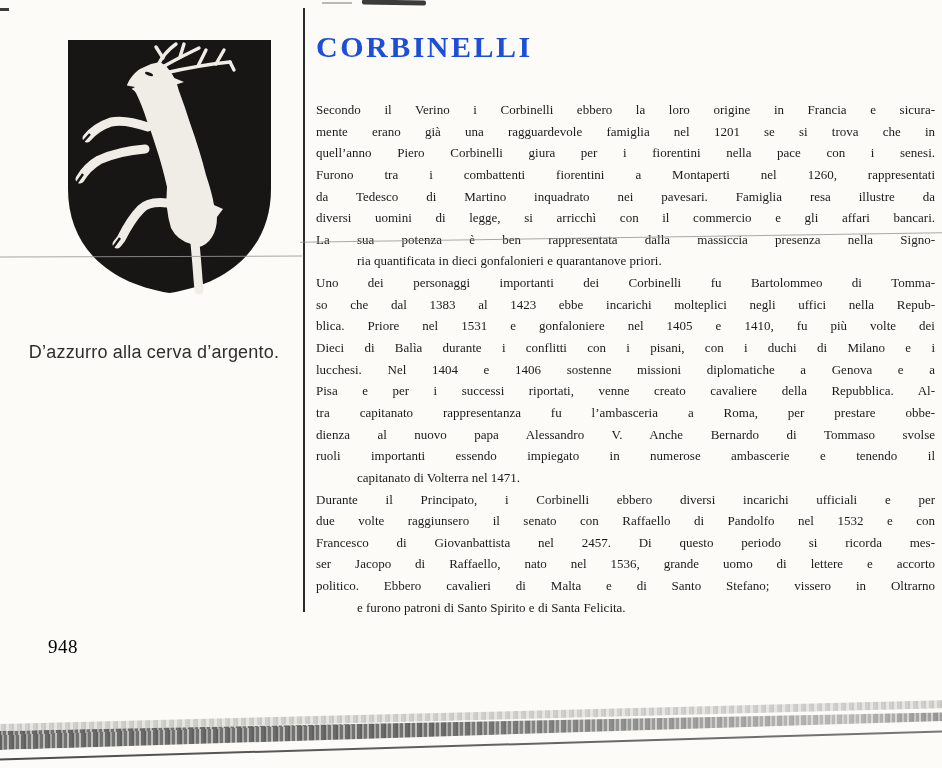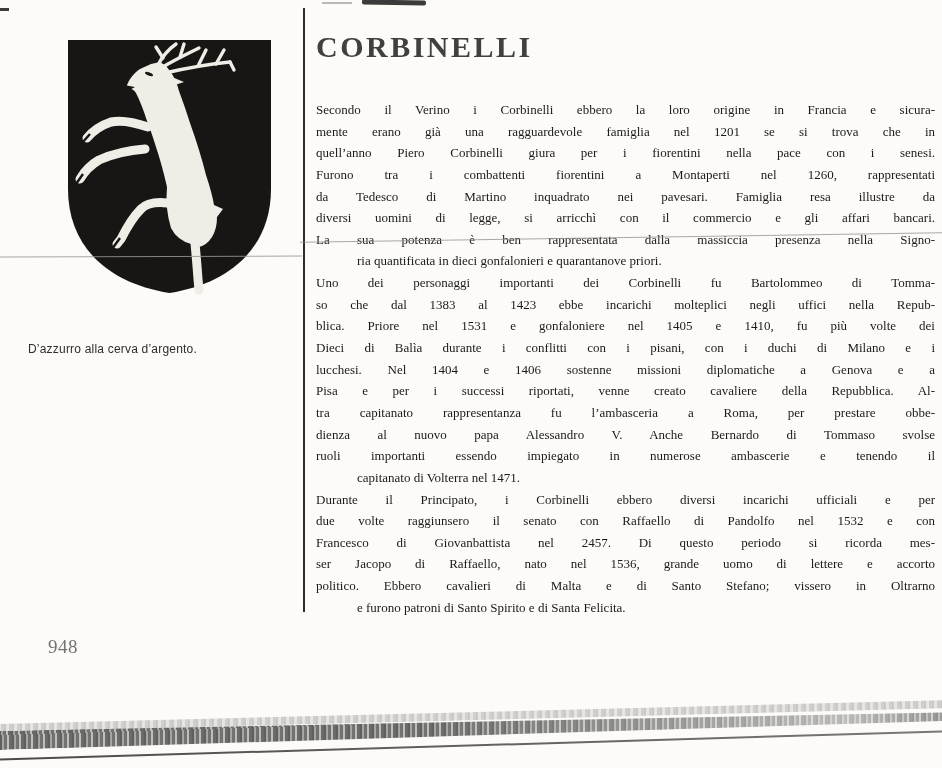--- a/index.html
+++ b/index.html
@@ -6,33 +6,33 @@
   .page{
     position:relative;width:942px;height:768px;overflow:hidden;
     background:#fcfbf7;
     font-family:"Liberation Serif",serif;color:#1a1a1a;
   }
   
   .shield-wrap{position:absolute;left:63px;top:37px;width:213px;height:260px;}
   .shield-wrap svg{display:block;width:100%;height:100%;}
   .blazon-caption{
     position:absolute;left:28px;top:342px;width:252px;
-    text-align:left;font-family:"Liberation Sans",sans-serif;
-    font-size:12px;color:#2e2e2e;letter-spacing:.2px;
+    text-align:center;font-family:"Liberation Sans",sans-serif;
+    font-size:18px;color:#2e2e2e;letter-spacing:.2px;
   }
   .page-number{
     position:absolute;left:48px;top:636px;
-    font-size:19px;color:#737373;letter-spacing:.5px;
+    font-size:19px;color:#000000;letter-spacing:.5px;
   }
   
   .v-rule{position:absolute;left:303px;top:8px;width:2px;height:604px;background:#2b2b2b;}
   
   .article-title{
     position:absolute;left:316px;top:30px;
-    font-size:30px;font-weight:bold;letter-spacing:2.5px;color:#404040;
+    font-size:30px;font-weight:bold;letter-spacing:2.5px;color:#1d4ed8;
   }
   .article-body{
     position:absolute;left:316px;top:99px;width:619px;
     font-size:13px;line-height:21.65px;
   }
   .line{
     height:21.65px;overflow:hidden;white-space:normal;
     text-align:justify;text-align-last:justify;text-justify:inter-word;
   }
   .line.para-end{text-align-last:left;margin-left:41px;}

